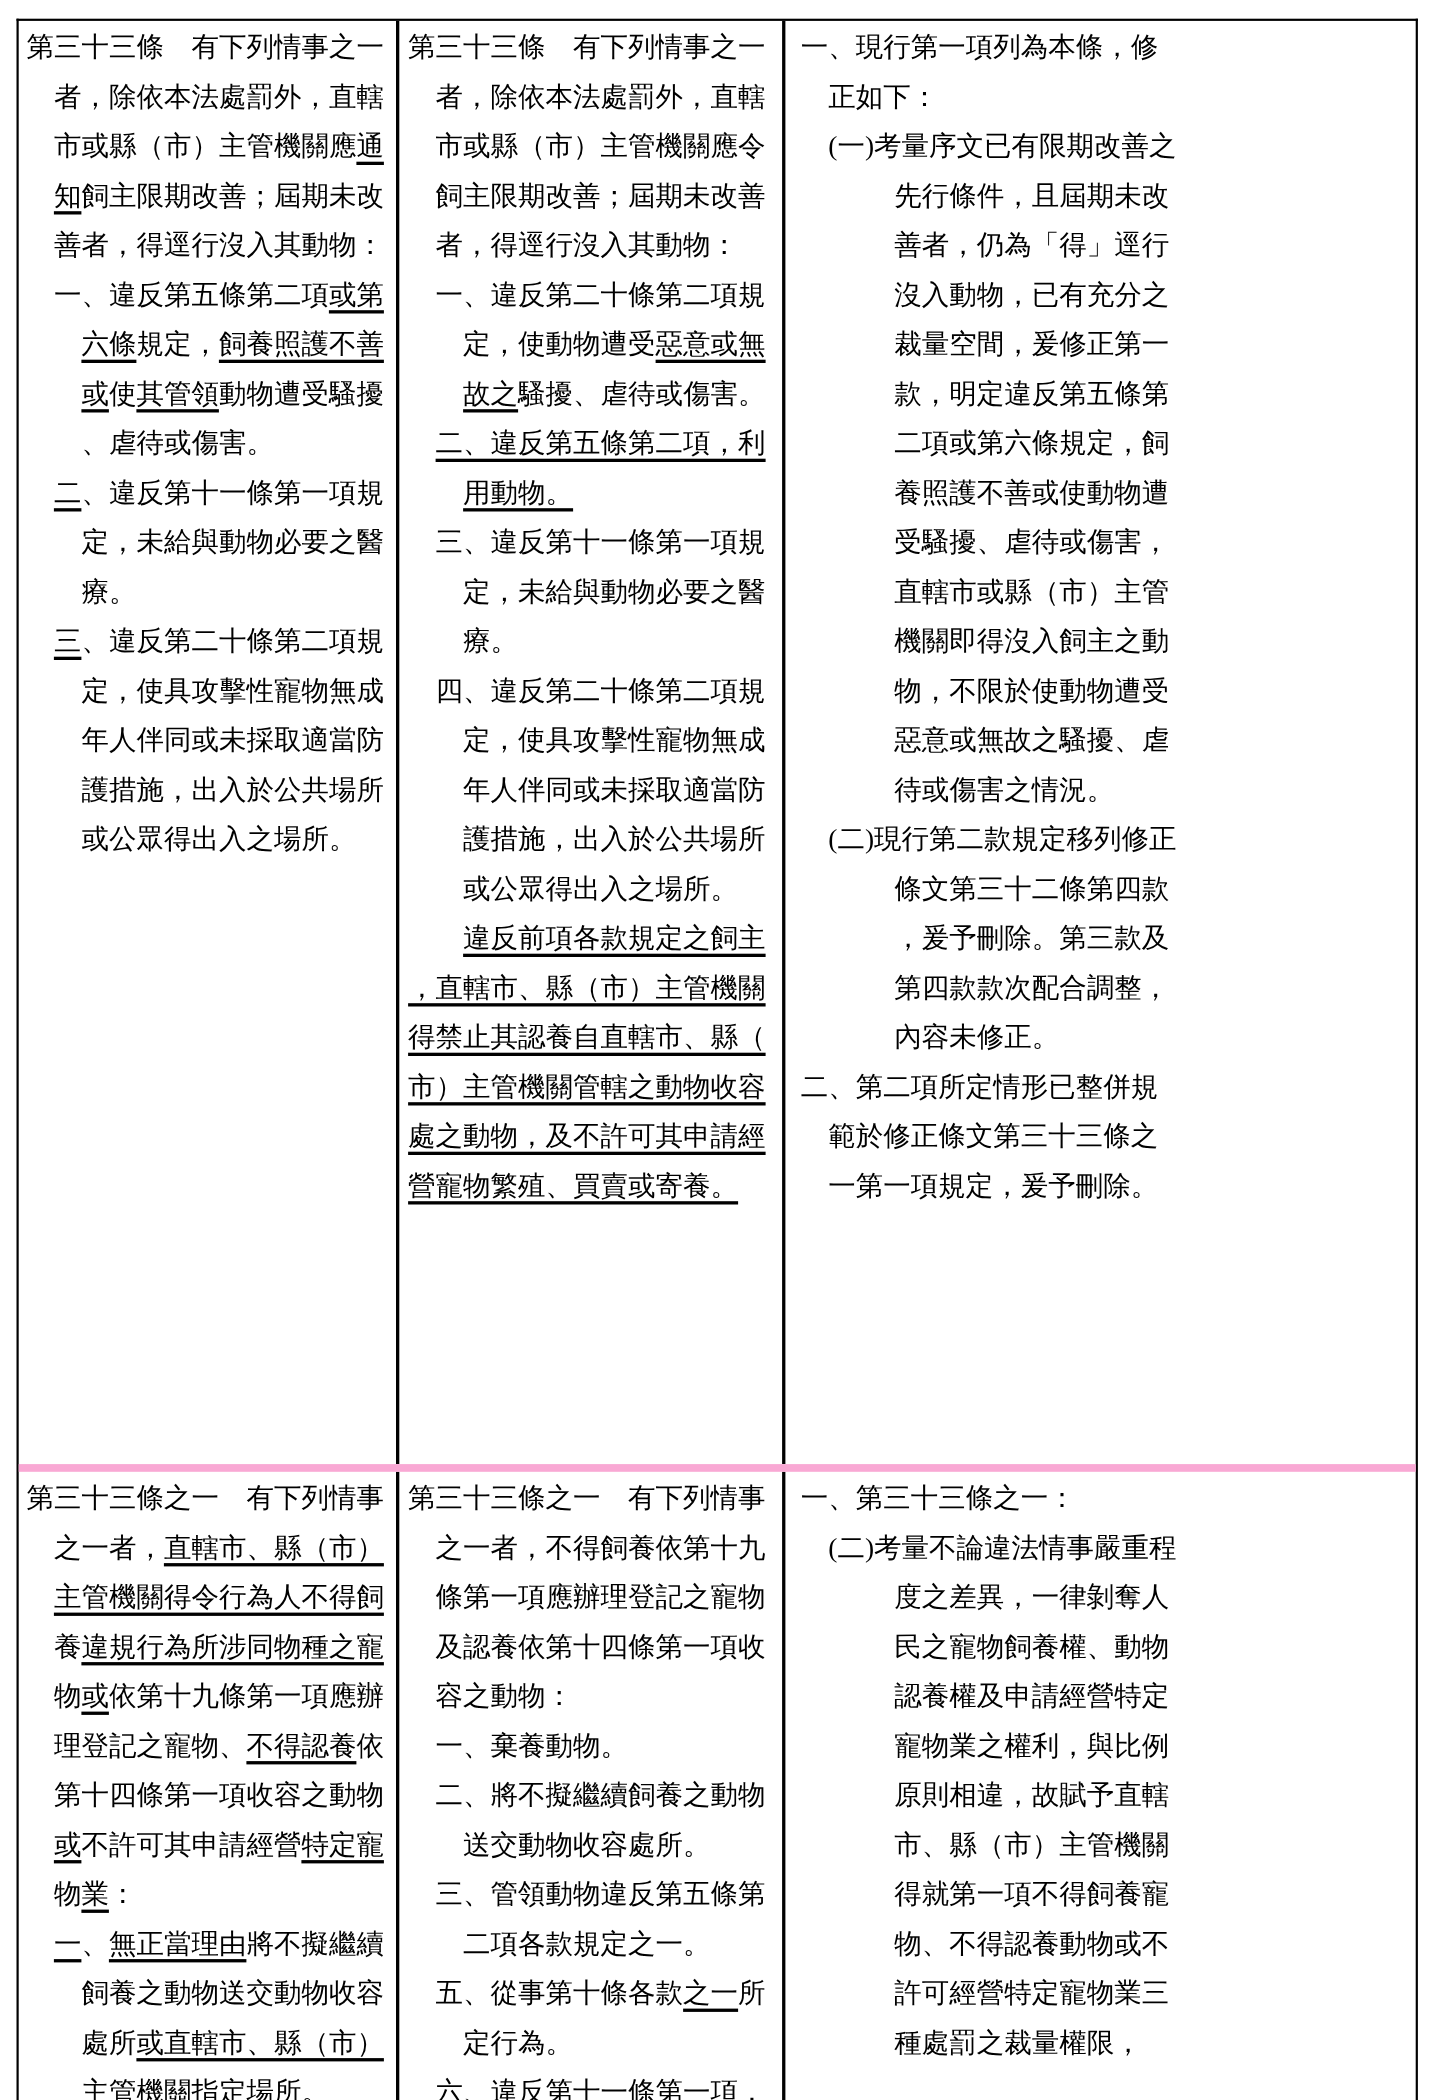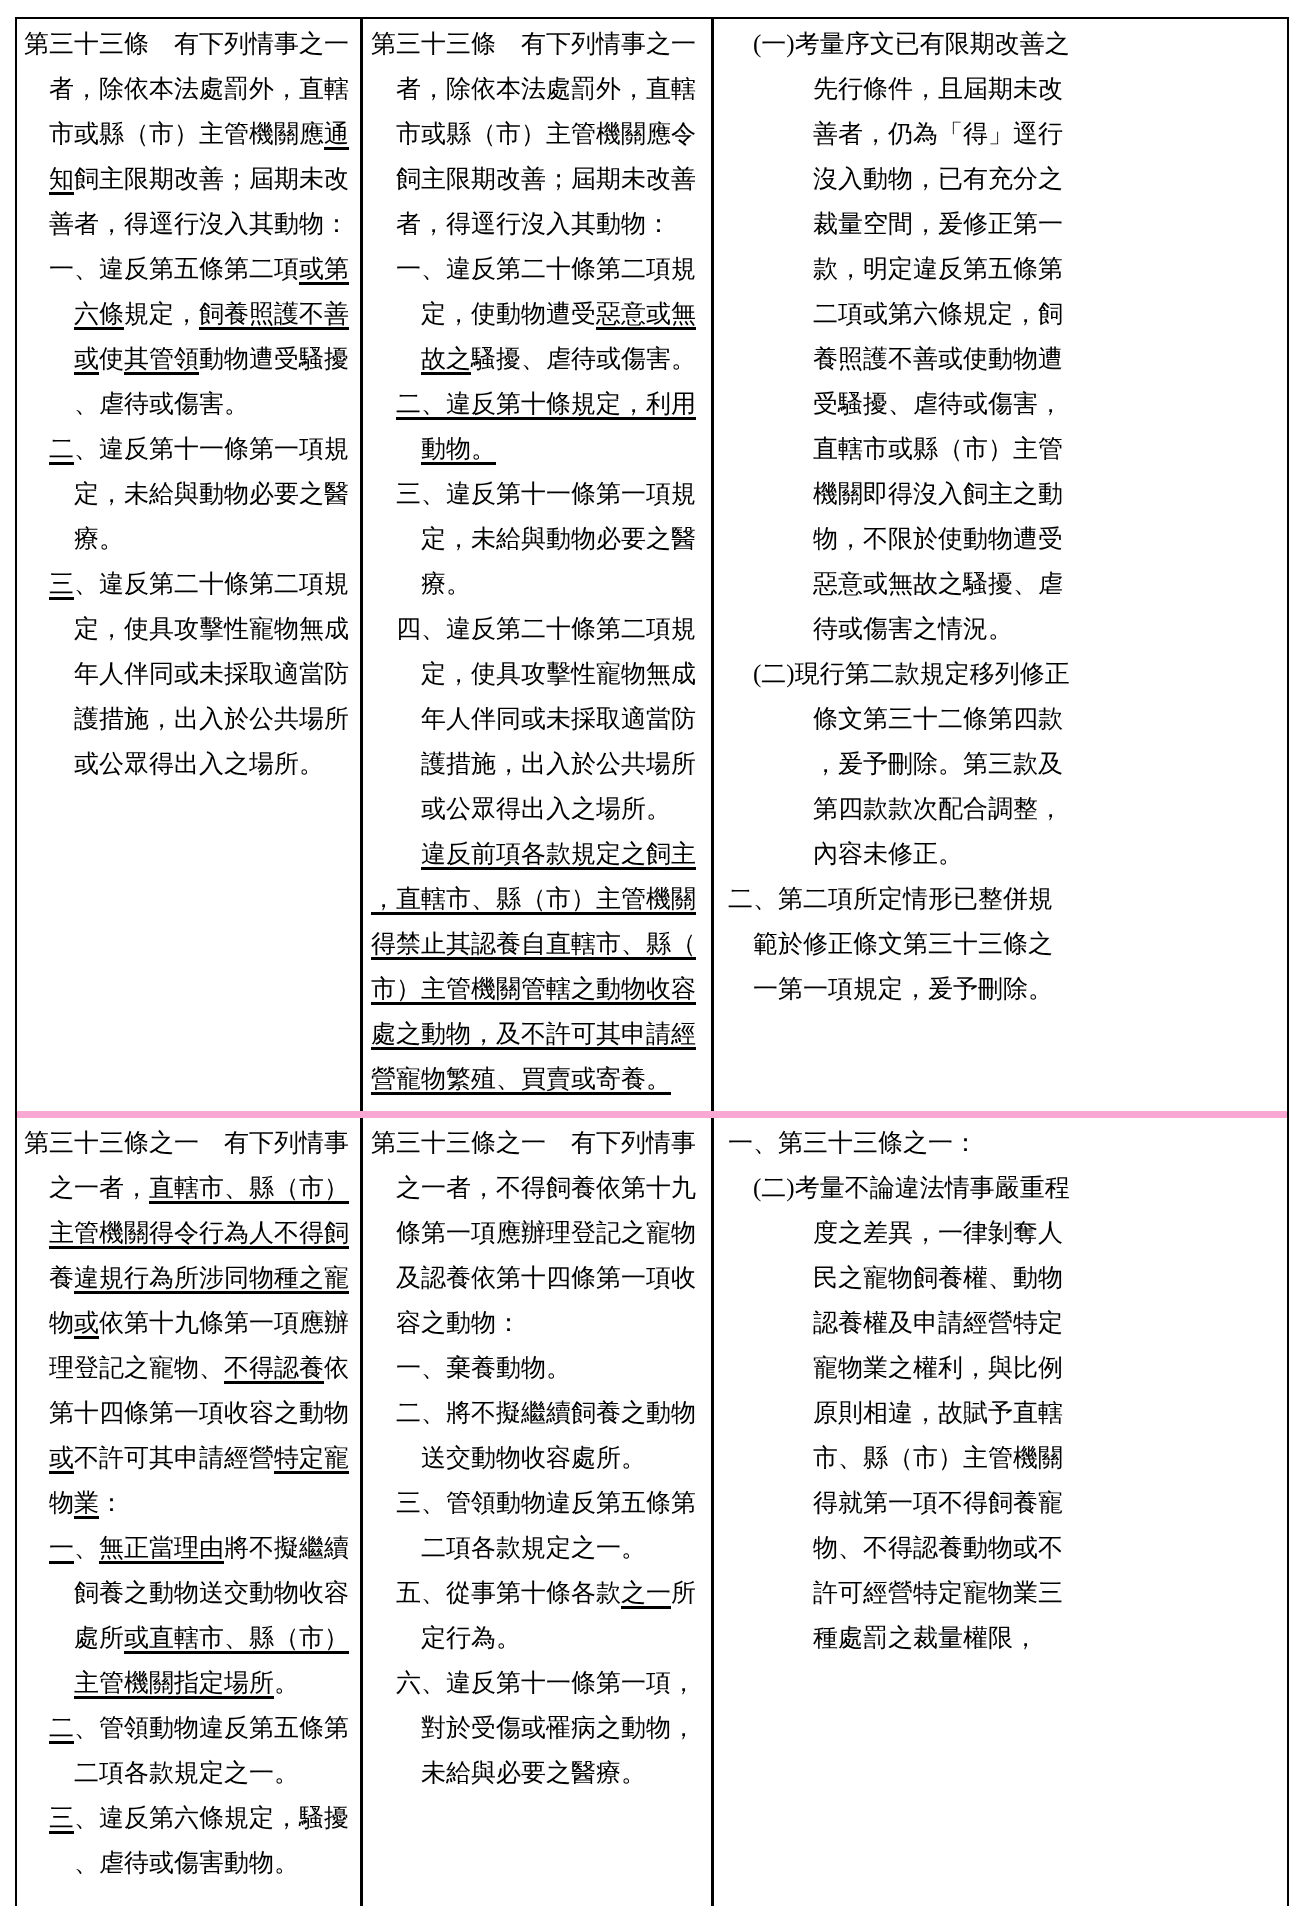--- a/index.html
+++ b/index.html
@@ -9,21 +9,21 @@
     background:#ffffff; color:#000000;
     font-family:"Liberation Serif","DejaVu Serif",serif;
   }
   .page { position:relative; width:1306px; height:1909px; background:#fff; }
   .tbl {
     position:absolute; left:15px; top:17px; width:1274px;
     border:2px solid #000; border-bottom:none;
   }
   .row { display:flex; overflow:hidden; }
   .row + .row { border-top:7px solid #f9a8d4; }
-  .r1 { height:1092px; }
+  .r1 { height:1312px; }
   .r2 { height:795px; }
   .cell {
     font-size:25px; line-height:45px;
     padding-top:2px; overflow:hidden;
   }
   .c1 { width:343px; padding-left:7px;  }
   .c2 { width:354px; border-left:3px solid #000; border-right:3px solid #000; padding-left:8px; }
   .c3 { width:573px; padding-left:14px; }
   .c3 .txt { max-width:345px; }
   .txt p { margin:0; line-break:anywhere; word-break:break-all; }
@@ -45,28 +45,29 @@
             <p class="art"><span>第三十三條　有下列情事之一者，除依本法處罰外，直轄市或縣（市）主管機關應</span><span class="u">通知</span><span>飼主限期改善；屆期未改善者，得逕行沒入其動物：</span></p>
             <p class="itm"><span>一、違反第五條第二項</span><span class="u">或第六條</span><span>規定，</span><span class="u">飼養照護不善或</span><span>使</span><span class="u">其管領</span><span>動物遭受騷擾、虐待或傷害。</span></p>
             <p class="itm"><span class="u">二</span><span>、違反第十一條第一項規定，未給與動物必要之醫療。</span></p>
             <p class="itm"><span class="u">三</span><span>、違反第二十條第二項規定，使具攻擊性寵物無成年人伴同或未採取適當防護措施，出入於公共場所或公眾得出入之場所。</span></p>
           </div>
       </div>
       <div class="cell c2">
         <div class="txt">
             <p class="art"><span>第三十三條　有下列情事之一者，除依本法處罰外，直轄市或縣（市）主管機關應令飼主限期改善；屆期未改善者，得逕行沒入其動物：</span></p>
             <p class="itm"><span>一、違反第二十條第二項規定，使動物遭受</span><span class="u">惡意或無故之</span><span>騷擾、虐待或傷害。</span></p>
-            <p class="itm"><span class="u">二、違反第十條規定，利用動物。</span></p>
+            <p class="itm"><span class="u">二、違反第五條第二項，利用動物。</span></p>
             <p class="itm"><span>三、違反第十一條第一項規定，未給與動物必要之醫療。</span></p>
             <p class="itm"><span>四、違反第二十條第二項規定，使具攻擊性寵物無成年人伴同或未採取適當防護措施，出入於公共場所或公眾得出入之場所。</span></p>
             <p class="hang2"><span class="u">違反前項各款規定之飼主，直轄市、縣（市）主管機關得禁止其認養自直轄市、縣（市）主管機關管轄之動物收容處之動物，及不許可其申請經營寵物繁殖、買賣或寄養。</span></p>
           </div>
       </div>
       <div class="cell c3">
         <div class="txt">
+            <p class="eitm"><span>一、現行第一項列為本條，修正如下：</span></p>
             <p class="esub"><span>(一)考量序文已有限期改善之先行條件，且屆期未改善者，仍為「得」逕行沒入動物，已有充分之裁量空間，爰修正第一款，明定違反第五條第二項或第六條規定，飼養照護不善或使動物遭受騷擾、虐待或傷害，直轄市或縣（市）主管機關即得沒入飼主之動物，不限於使動物遭受惡意或無故之騷擾、虐待或傷害之情況。</span></p>
             <p class="esub"><span>(二)現行第二款規定移列修正條文第三十二條第四款，爰予刪除。第三款及第四款款次配合調整，內容未修正。</span></p>
             <p class="eitm"><span>二、第二項所定情形已整併規範於修正條文第三十三條之一第一項規定，爰予刪除。</span></p>
           </div>
       </div>
     </div>
     <div class="row r2">
       <div class="cell c1">
         <div class="txt">
             <p class="art"><span>第三十三條之一　有下列情事之一者，</span><span class="u">直轄市、縣（市）主管機關得令行為人不得飼</span><span>養</span><span class="u">違規行為所涉同物種之寵</span><span>物</span><span class="u">或</span><span>依第十九條第一項應辦理登記之寵物、</span><span class="u">不得認養</span><span>依第十四條第一項收容之動物</span><span class="u">或</span><span>不許可其申請經營</span><span class="u">特定寵</span><span>物</span><span class="u">業</span><span>：</span></p>

